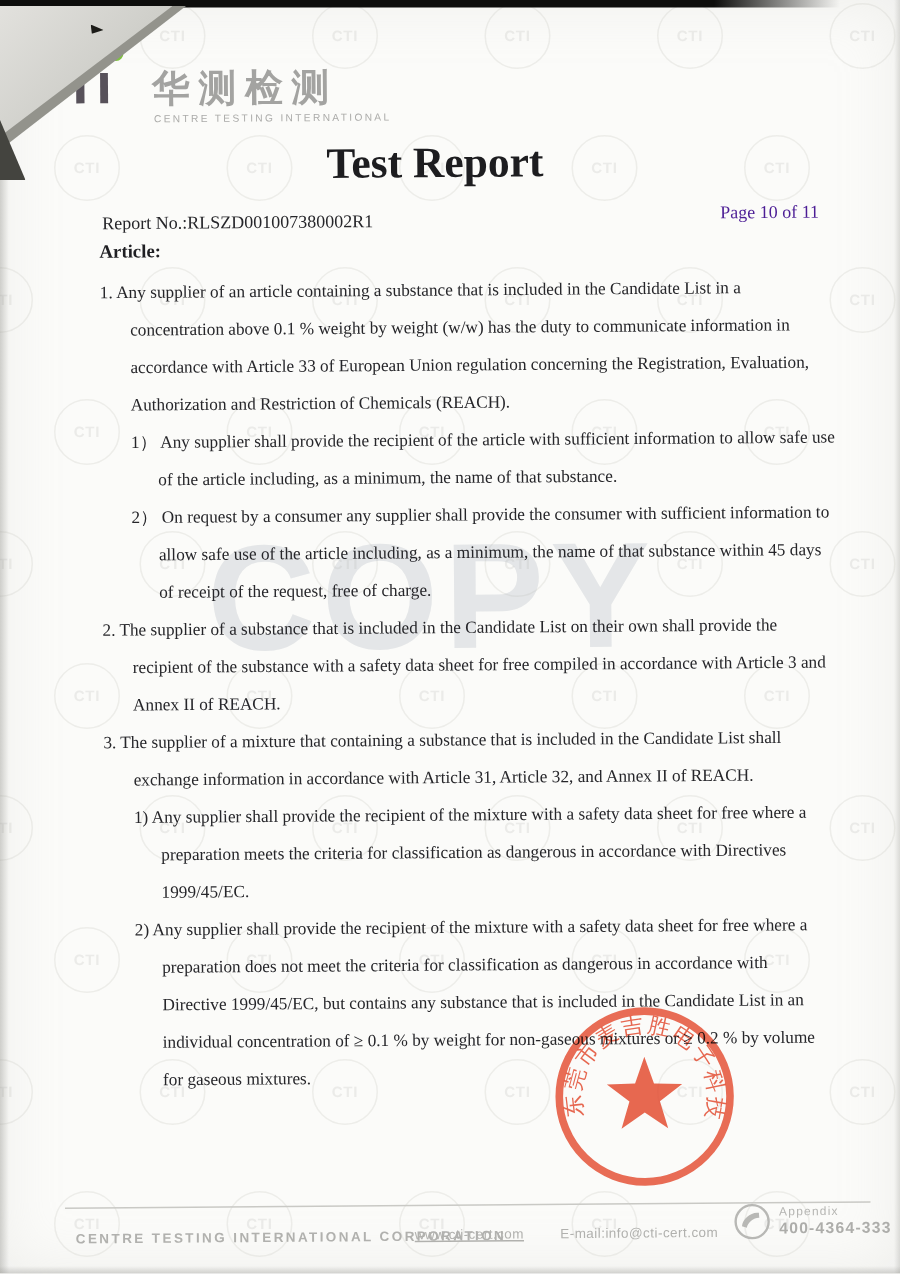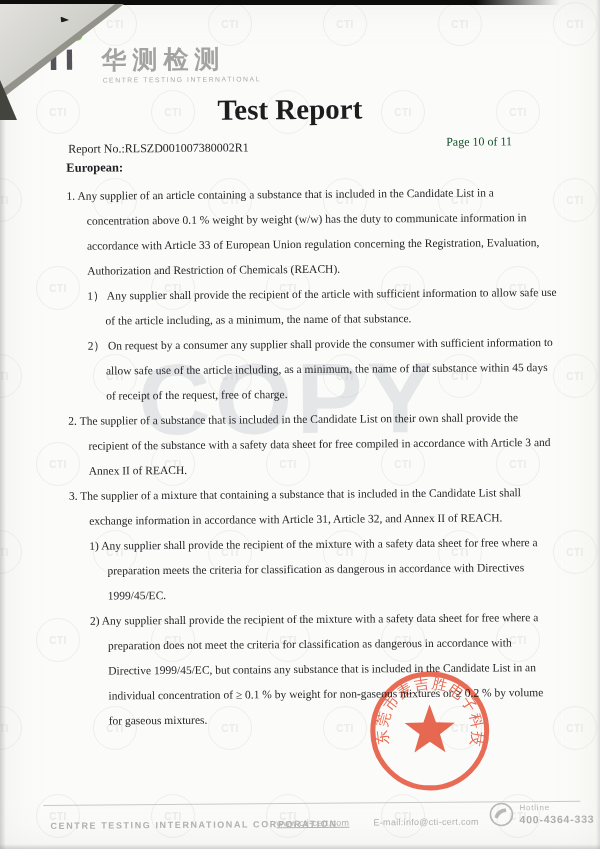--- a/index.html
+++ b/index.html
@@ -34,21 +34,21 @@
   .logo{position:absolute;left:18px;top:36px;}
   .logo-cti{position:relative;font:800 38px/1 "Liberation Sans",sans-serif;color:#57515a;letter-spacing:-1px;}
   .logo-dot{position:absolute;left:57px;top:-7px;width:10px;height:10px;border-radius:50%;background:#7fc241;}
   .logo-cn{position:absolute;left:86px;top:10px;font:600 25px/1 "Liberation Sans",sans-serif;
            color:#a3a3a1;letter-spacing:6px;white-space:nowrap;}
   .logo-sub{position:absolute;left:87px;top:39px;font:400 6.8px "Liberation Sans",sans-serif;
             color:#ababa9;letter-spacing:1.55px;white-space:nowrap;}
   .title{position:absolute;top:93px;left:0;width:584px;text-align:center;
          font:700 29px "Liberation Serif",serif;color:#1d1d20;}
   .report-no{position:absolute;left:70px;top:140px;font:400 12px "Liberation Serif",serif;color:#26262a;}
-  .page-info{position:absolute;left:448px;top:136px;font:400 12px "Liberation Serif",serif;color:#14532d;}
+  .page-info{position:absolute;left:482px;top:136px;font:400 12px "Liberation Serif",serif;color:#4c1d95;}
   .copy-wm{position:absolute;left:138px;top:348px;z-index:0;
            font:700 100px/1 "Liberation Sans",sans-serif;letter-spacing:4px;
            color:rgba(176,181,191,.30);}
   .appendix{position:absolute;left:68px;top:159px;font:700 12.5px "Liberation Serif",serif;color:#1f1f23;}
   .lines{position:absolute;left:0;top:182px;right:0;z-index:3;}
   .bline{white-space:nowrap;height:25px;font:400 11.5px/25px "Liberation Serif",serif;color:#26262a;}
   .i0{padding-left:68px}.i1{padding-left:88px}.i2{padding-left:106px}
   .stamp{position:absolute;left:364px;top:669px;width:126px;height:126px;z-index:4;
          mix-blend-mode:multiply;opacity:.92;}
   .footer-line{position:absolute;left:40px;top:803px;width:537px;height:1px;background:#c9c9c5;}
@@ -136,21 +136,21 @@
       <div class="logo-cn">华测检测</div>
       <div class="logo-sub">CENTRE TESTING INTERNATIONAL</div>
     </div>
 
     <div class="title">Test Report</div>
     <div class="report-no">Report No.:RLSZD001007380002R1</div>
     <div class="page-info">Page 10 of 11</div>
 
     <div class="copy-wm">COPY</div>
 
-    <div class="appendix">European:</div>
+    <div class="appendix">Article:</div>
 
     <div class="lines" id="lines-host">
         <div class="bline i0">1. Any supplier of an article containing a substance that is included in the Candidate List in a</div>
         <div class="bline i1">concentration above 0.1 % weight by weight (w/w) has the duty to communicate information in</div>
         <div class="bline i1">accordance with Article 33 of European Union regulation concerning the Registration, Evaluation,</div>
         <div class="bline i1">Authorization and Restriction of Chemicals (REACH).</div>
         <div class="bline i1">1） Any supplier shall provide the recipient of the article with sufficient information to allow safe use</div>
         <div class="bline i2">of the article including, as a minimum, the name of that substance.</div>
         <div class="bline i1">2） On request by a consumer any supplier shall provide the consumer with sufficient information to</div>
         <div class="bline i2">allow safe use of the article including, as a minimum, the name of that substance within 45 days</div>
@@ -182,21 +182,21 @@
     <div class="footer-line"></div>
     <div class="f-company">CENTRE TESTING INTERNATIONAL CORPORATION</div>
     <div class="f-web">www.cti-cert.com</div>
     <div class="f-mail">E-mail:info@cti-cert.com</div>
     <svg class="f-phone" viewBox="0 0 26 26">
       <circle cx="13" cy="13" r="11" fill="none" stroke="#b8b8b5" stroke-width="1.6"></circle>
       <g transform="rotate(-38 13 13)">
         <path d="M5.8 11.2 C 9.2 7.4 16.8 7.4 20.2 11.2 L 18.3 14.0 C 15.7 11.7 10.3 11.7 7.7 14.0 Z" fill="#b8b8b5"></path>
       </g>
     </svg>
-    <div class="f-hotline">Hotline</div>
+    <div class="f-hotline">Appendix</div>
     <div class="f-number">400-4364-333</div>
 
   </div>
 
   <div class="edge-left"></div>
   <div class="edge-right"></div>
   <div class="edge-bottom"></div>
   <div class="topbar"></div>
   <div class="corner-edge"></div>
   <div class="corner-silver"></div>

